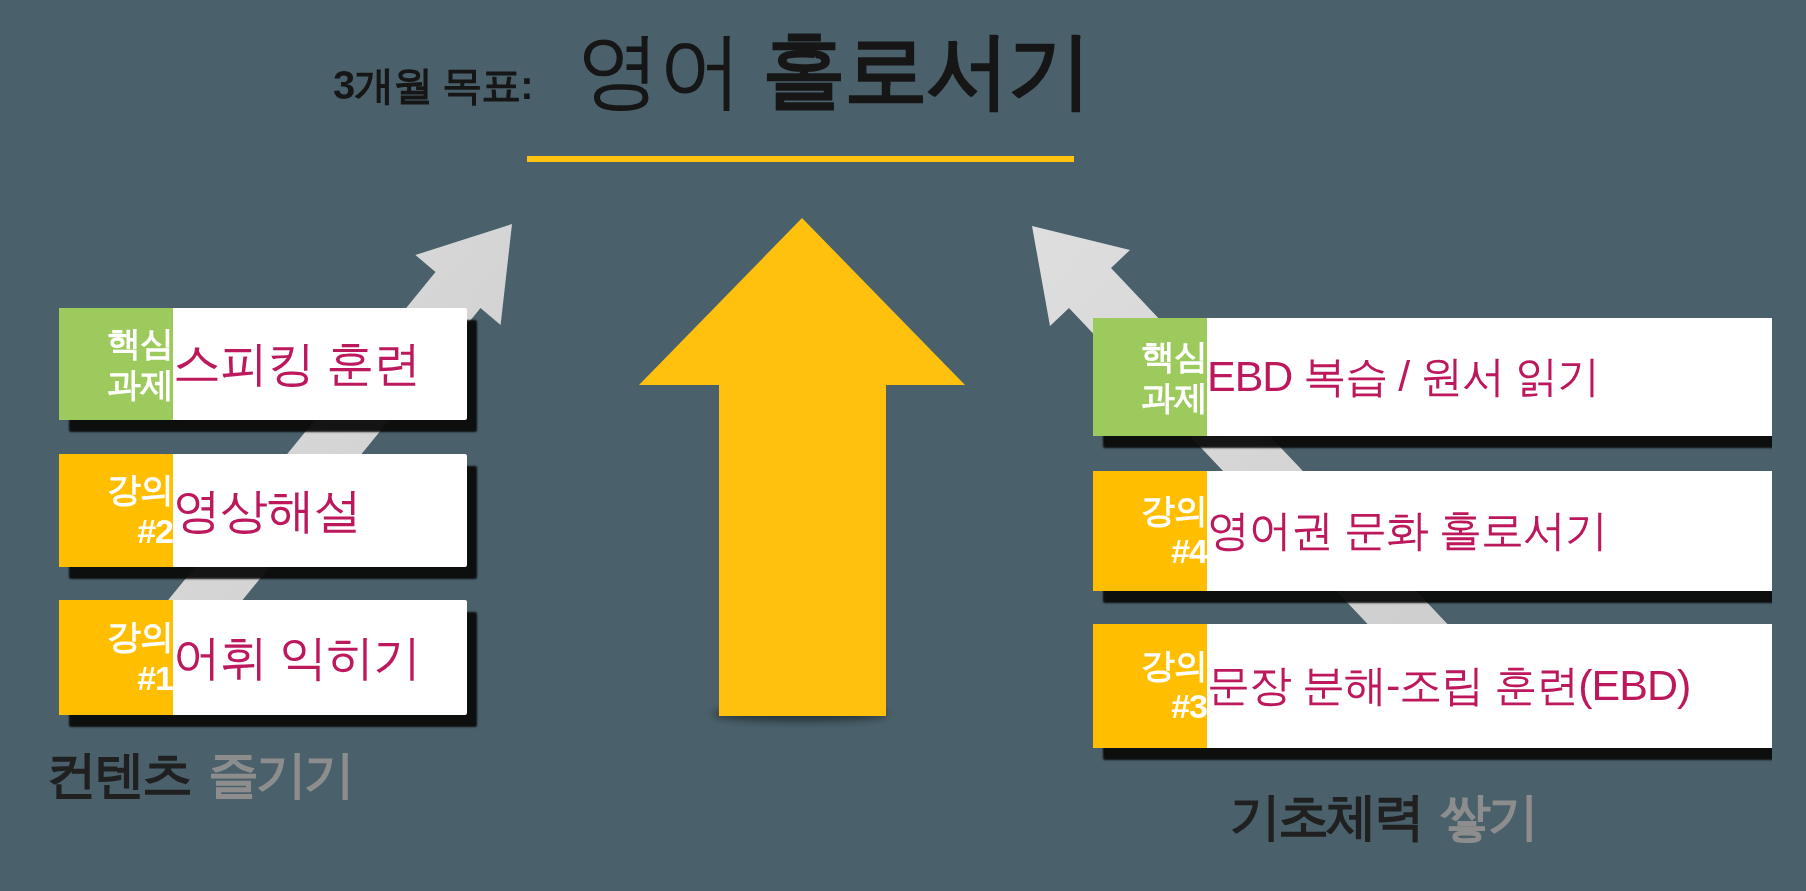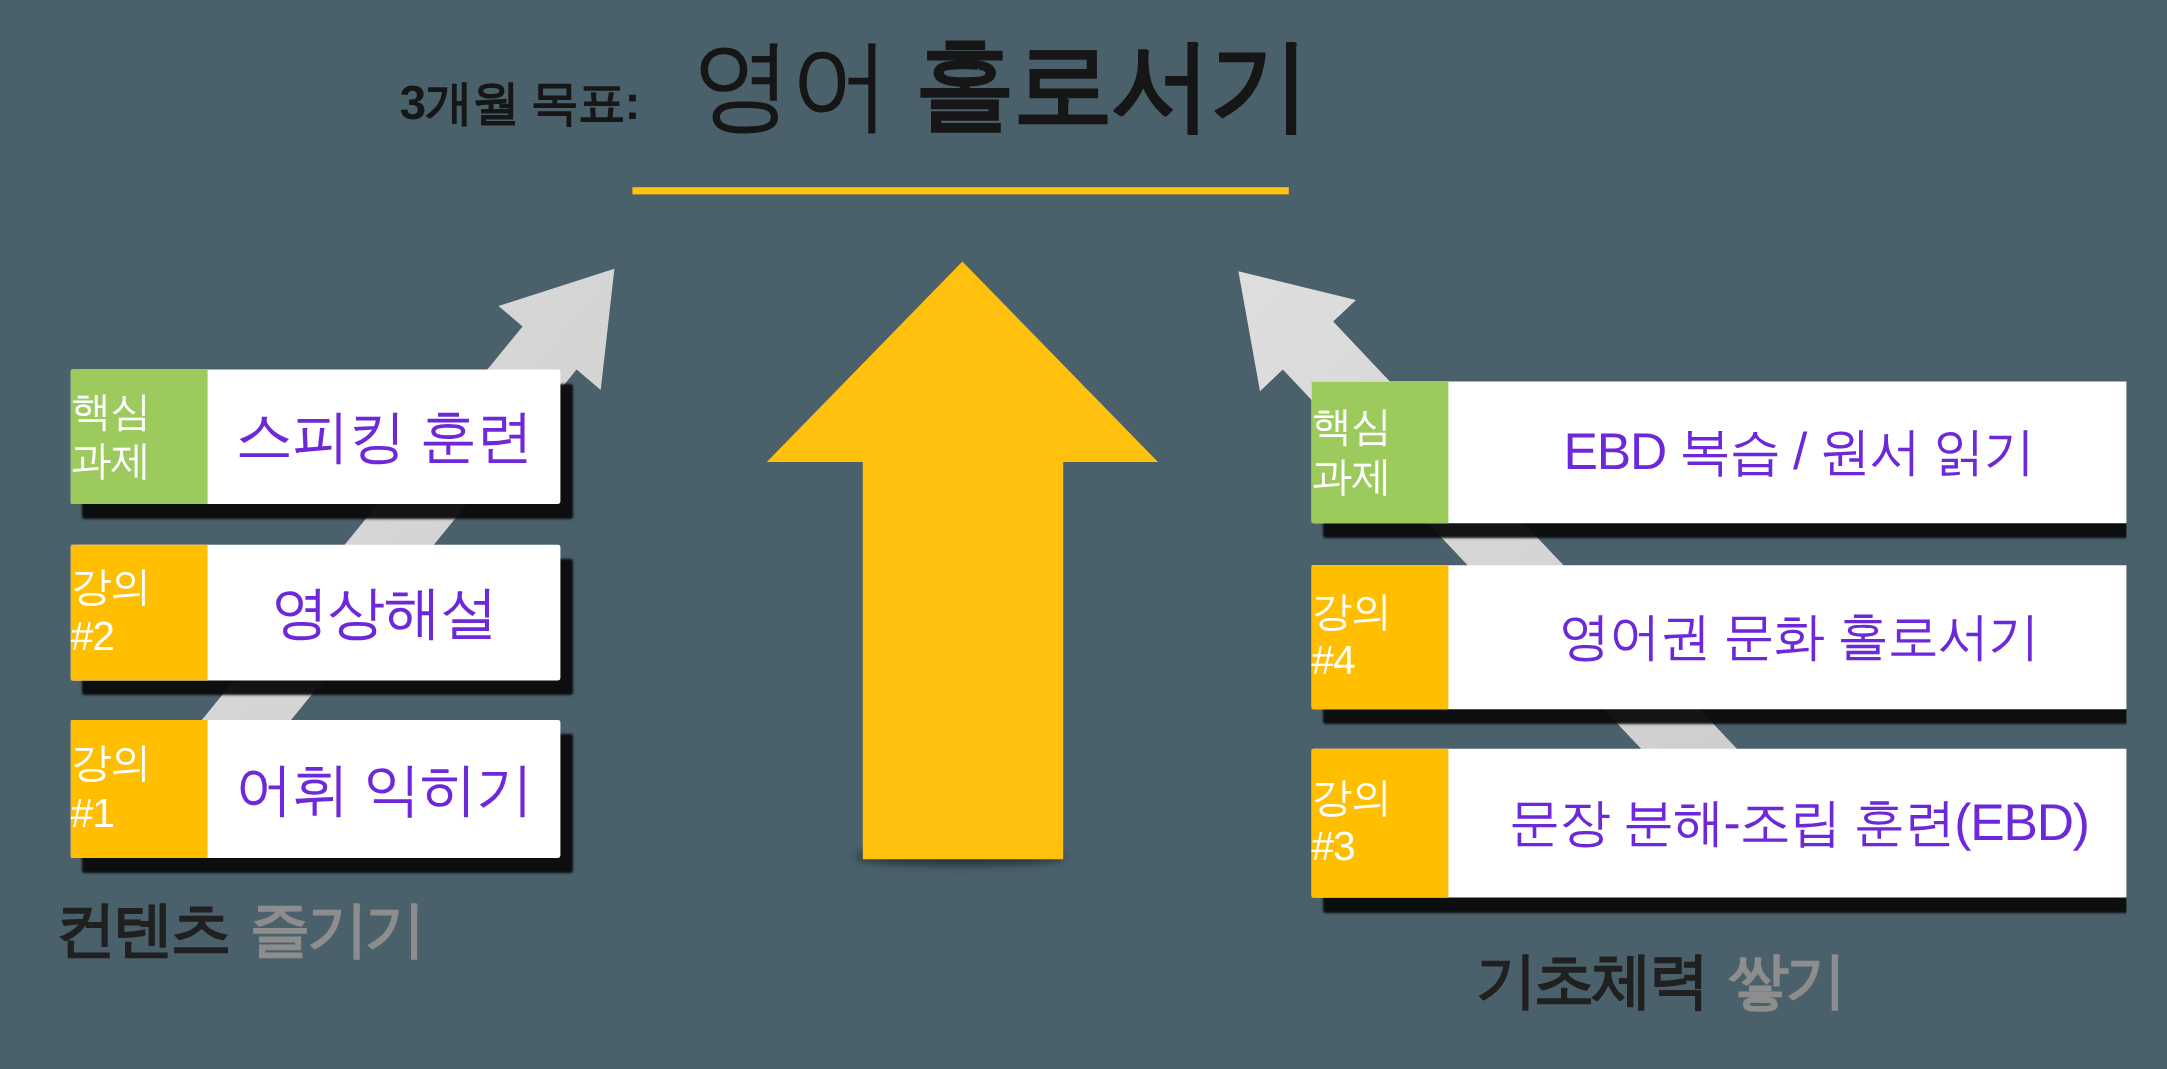--- a/index.html
+++ b/index.html
@@ -18,28 +18,28 @@
   .title-big{font-size:84px;font-weight:500;margin-left:44px;letter-spacing:-2px;}
   .title-big .heavy{font-weight:900;}
   .underline{position:absolute;left:527px;top:156px;width:547px;height:6px;background:#ffc20e;z-index:2;}
   
   .card{
     position:absolute;z-index:2;display:flex;background:#ffffff;border-radius:2px;
     box-shadow:10px 12px 2px rgba(10,10,10,0.95);
   }
   .card .tag{
     width:114px;flex:0 0 114px;display:flex;flex-direction:column;
-    align-items:flex-start;justify-content:center;
-    color:#ffffff;font-weight:400;font-size:34px;line-height:1.22;letter-spacing:-1px;
+    align-items:flex-end;justify-content:center;
+    color:#ffffff;font-weight:700;font-size:34px;line-height:1.22;letter-spacing:-1px;
   }
   .tag.green{background:#9cca5d;}
   .tag.yellow{background:#ffbe00;}
   .card .content{
-    flex:1;display:flex;align-items:center;justify-content:center;
-    color:#6d28d9;font-weight:500;letter-spacing:-1px;white-space:nowrap;
+    flex:1;display:flex;align-items:center;justify-content:flex-start;
+    color:#be185d;font-weight:500;letter-spacing:-1px;white-space:nowrap;
   }
   .col-left .content{font-size:48px;}
   .col-right .content{font-size:43px;border-radius:29px;}
   .l1{left:59px;top:308px;width:408px;height:112px;}
   .l2{left:59px;top:454px;width:408px;height:113px;}
   .l3{left:59px;top:600px;width:408px;height:115px;}
   .r1{left:1093px;top:318px;width:698px;height:118px;}
   .r2{left:1093px;top:471px;width:698px;height:120px;}
   .r3{left:1093px;top:624px;width:698px;height:124px;}
   

